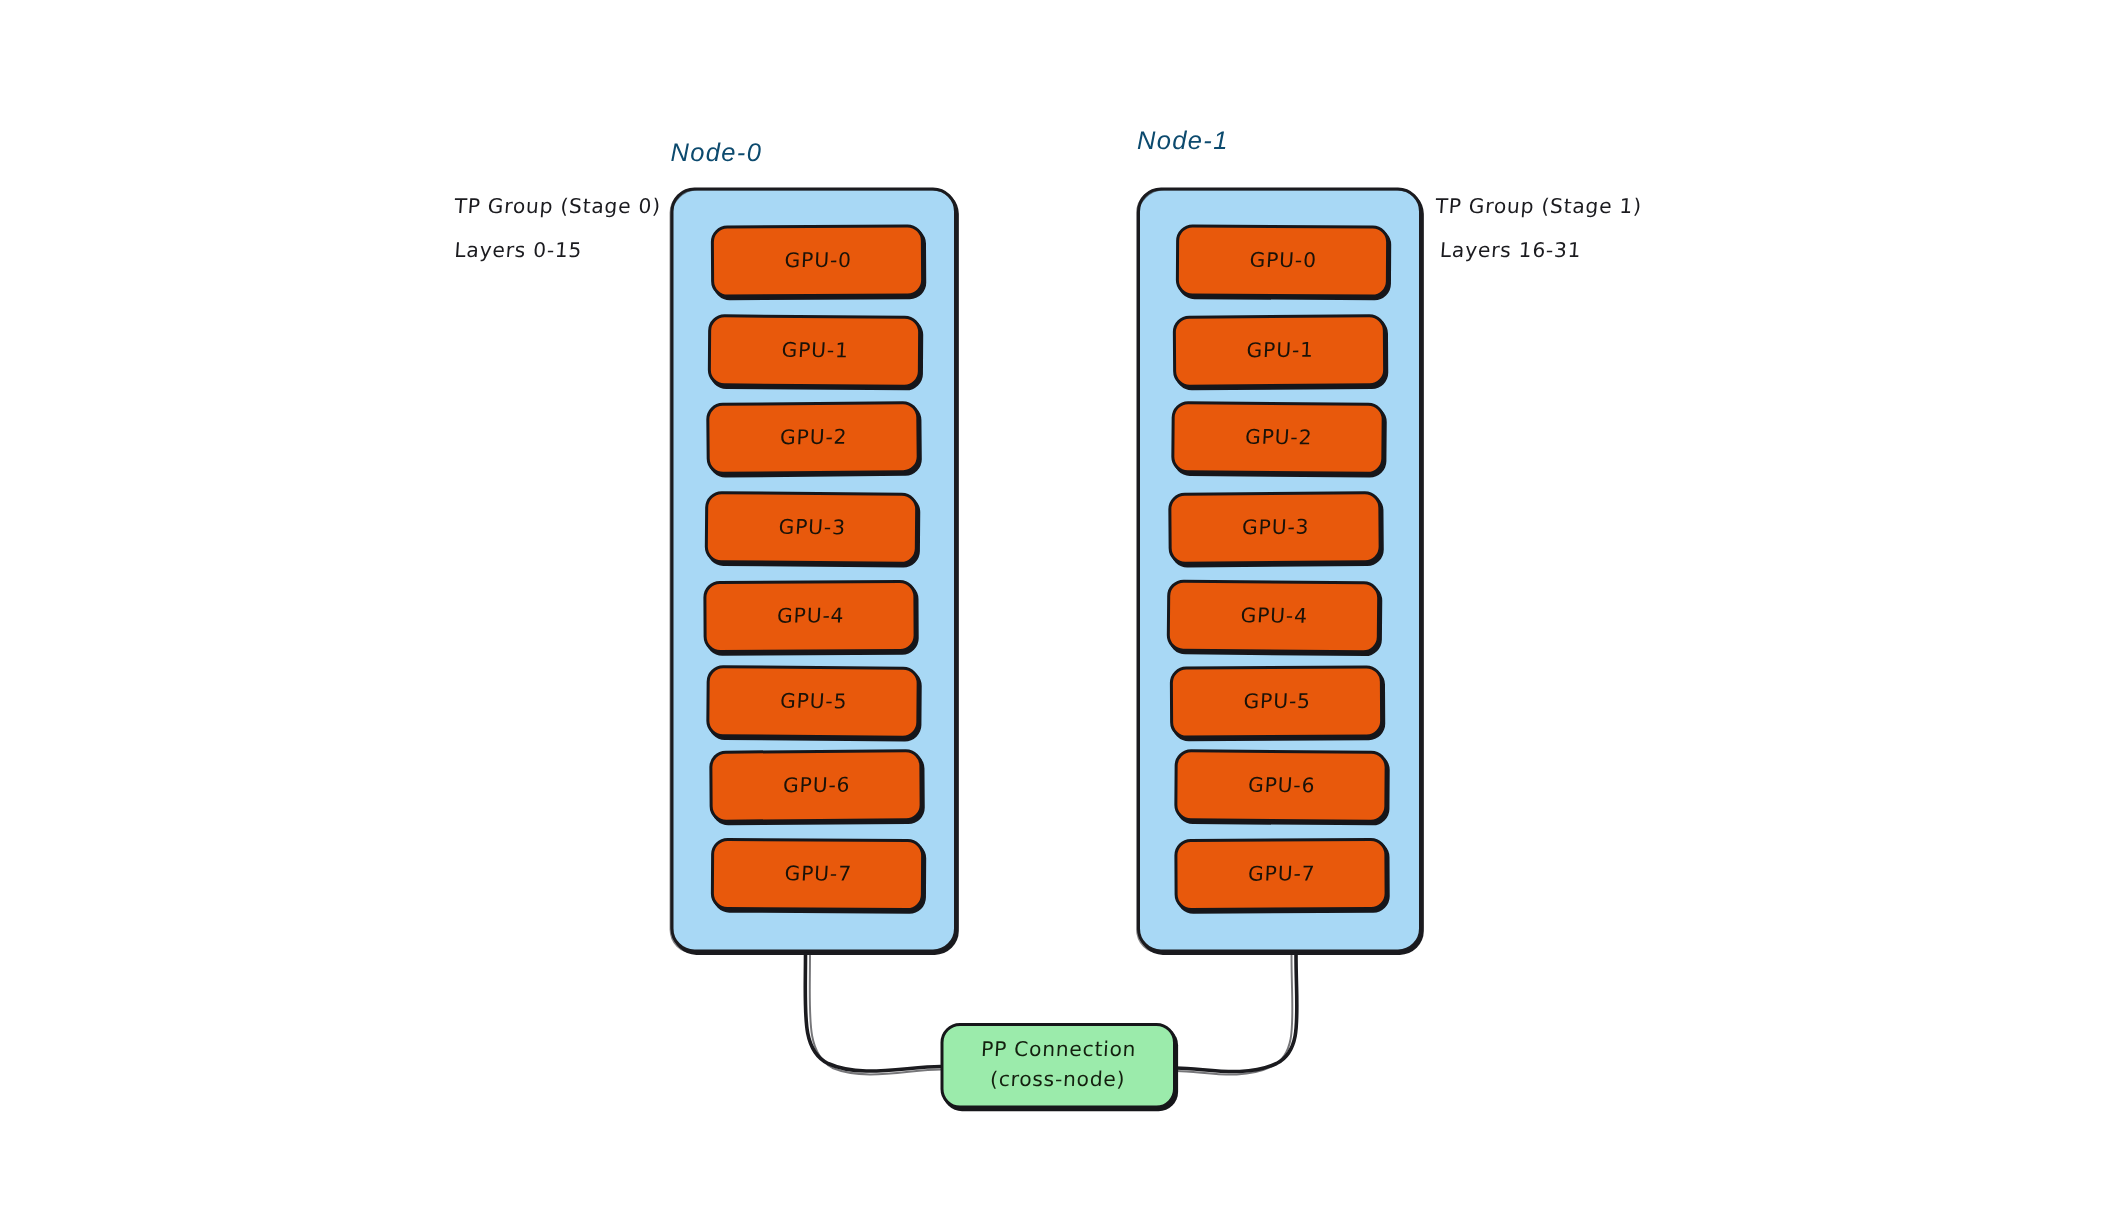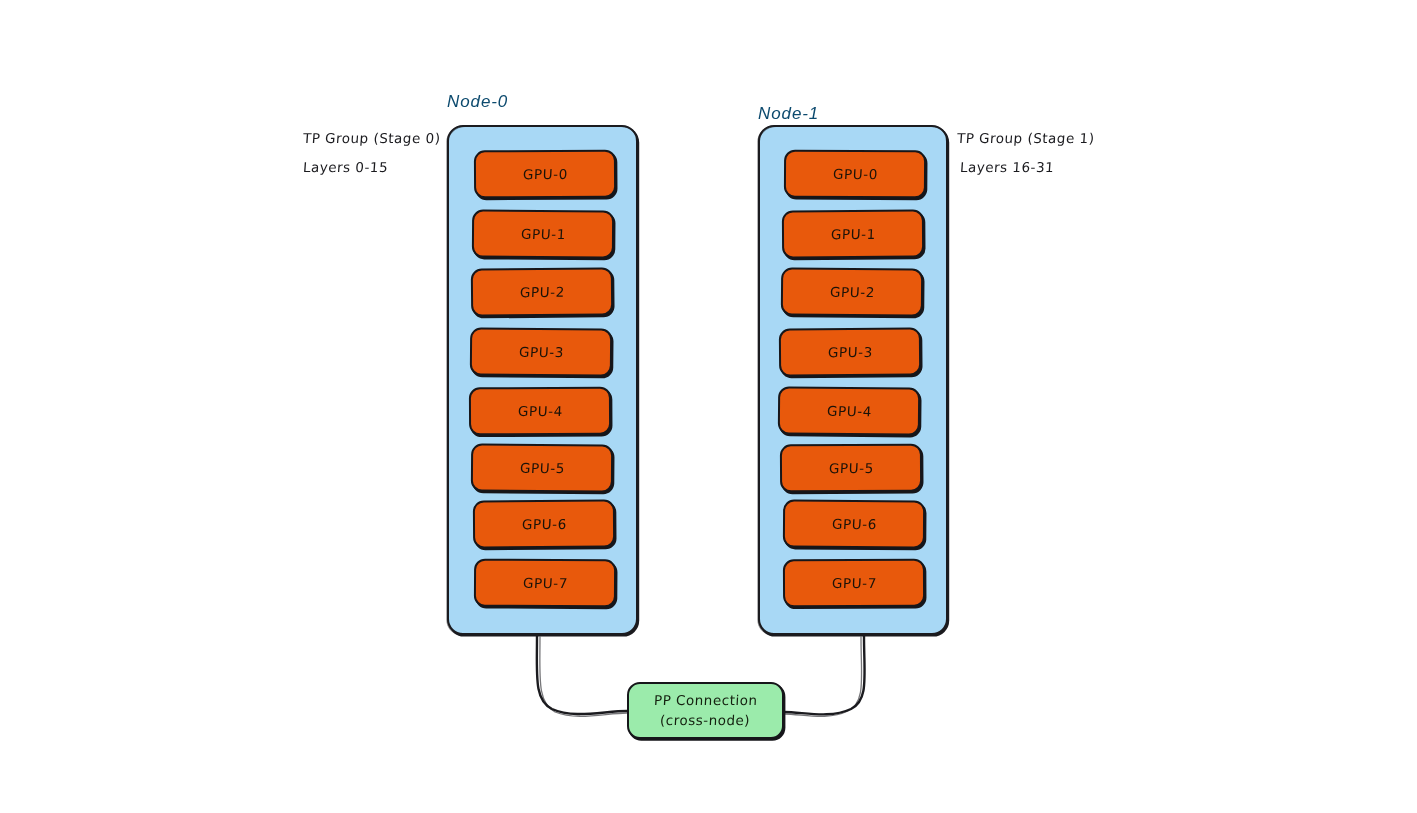--- a/index.html
+++ b/index.html
@@ -154,21 +154,21 @@
   <div class="gpu-box" style="left:473px; top:500px; width:142px; height:48px; transform:rotate(-0.4deg);">
     <span class="gpu-label">GPU-6</span>
   </div>
   <div class="gpu-box" style="left:474px; top:559px; width:142px; height:48px; transform:rotate(0.35deg);">
     <span class="gpu-label">GPU-7</span>
   </div>
 
   <div class="side-note" style="left:303px; top:130px;">TP Group (Stage 0)</div>
   <div class="side-note" style="left:303px; top:159px;">Layers 0-15</div>
 
-  <div class="node-title" style="left:758px; top:104px; width:190px;">Node-1</div>
+  <div class="node-title" style="left:758px; top:84px; width:190px;">Node-1</div>
 
   <div class="node-box" style="left:758px; top:125px; width:190px; height:510px;"></div>
 
   <div class="gpu-box" style="left:784px; top:150px; width:142px; height:48px; transform:rotate(0.35deg);">
     <span class="gpu-label">GPU-0</span>
   </div>
   <div class="gpu-box" style="left:782px; top:210px; width:142px; height:48px; transform:rotate(-0.4deg);">
     <span class="gpu-label">GPU-1</span>
   </div>
   <div class="gpu-box" style="left:781px; top:268px; width:142px; height:48px; transform:rotate(0.5deg);">

